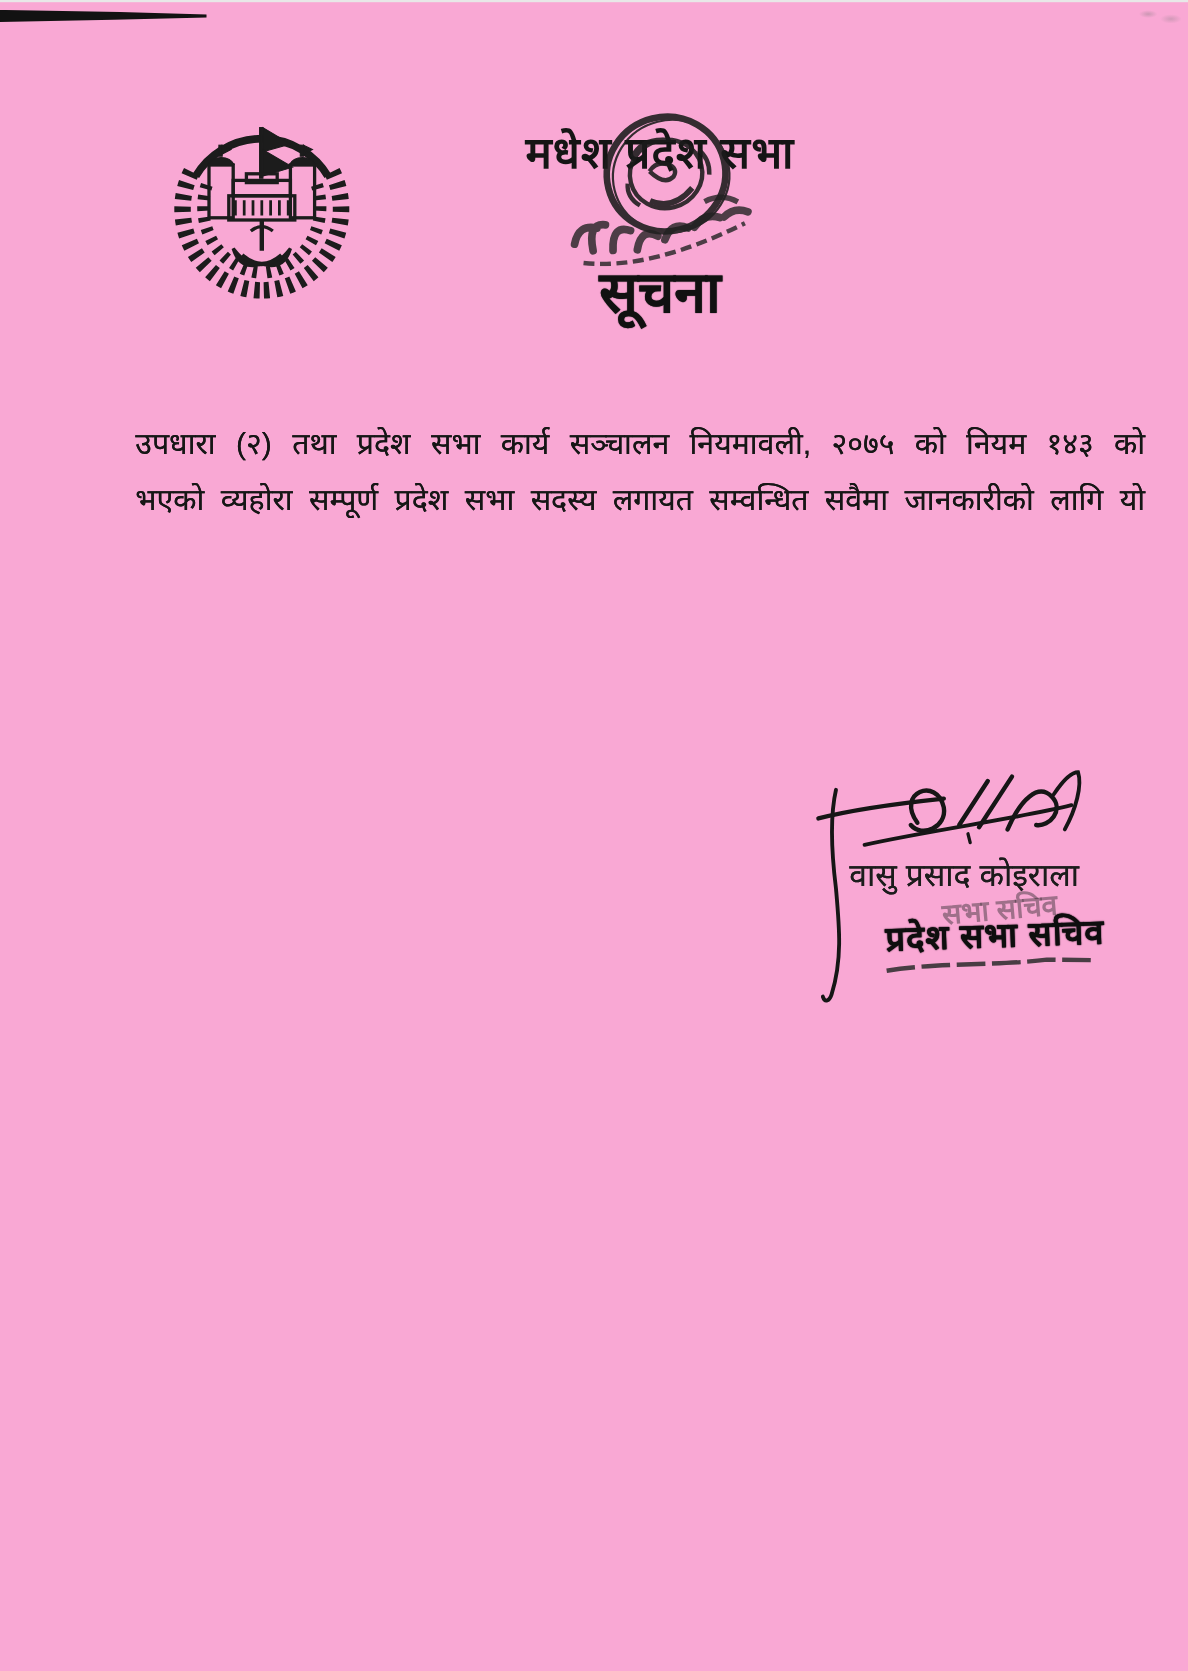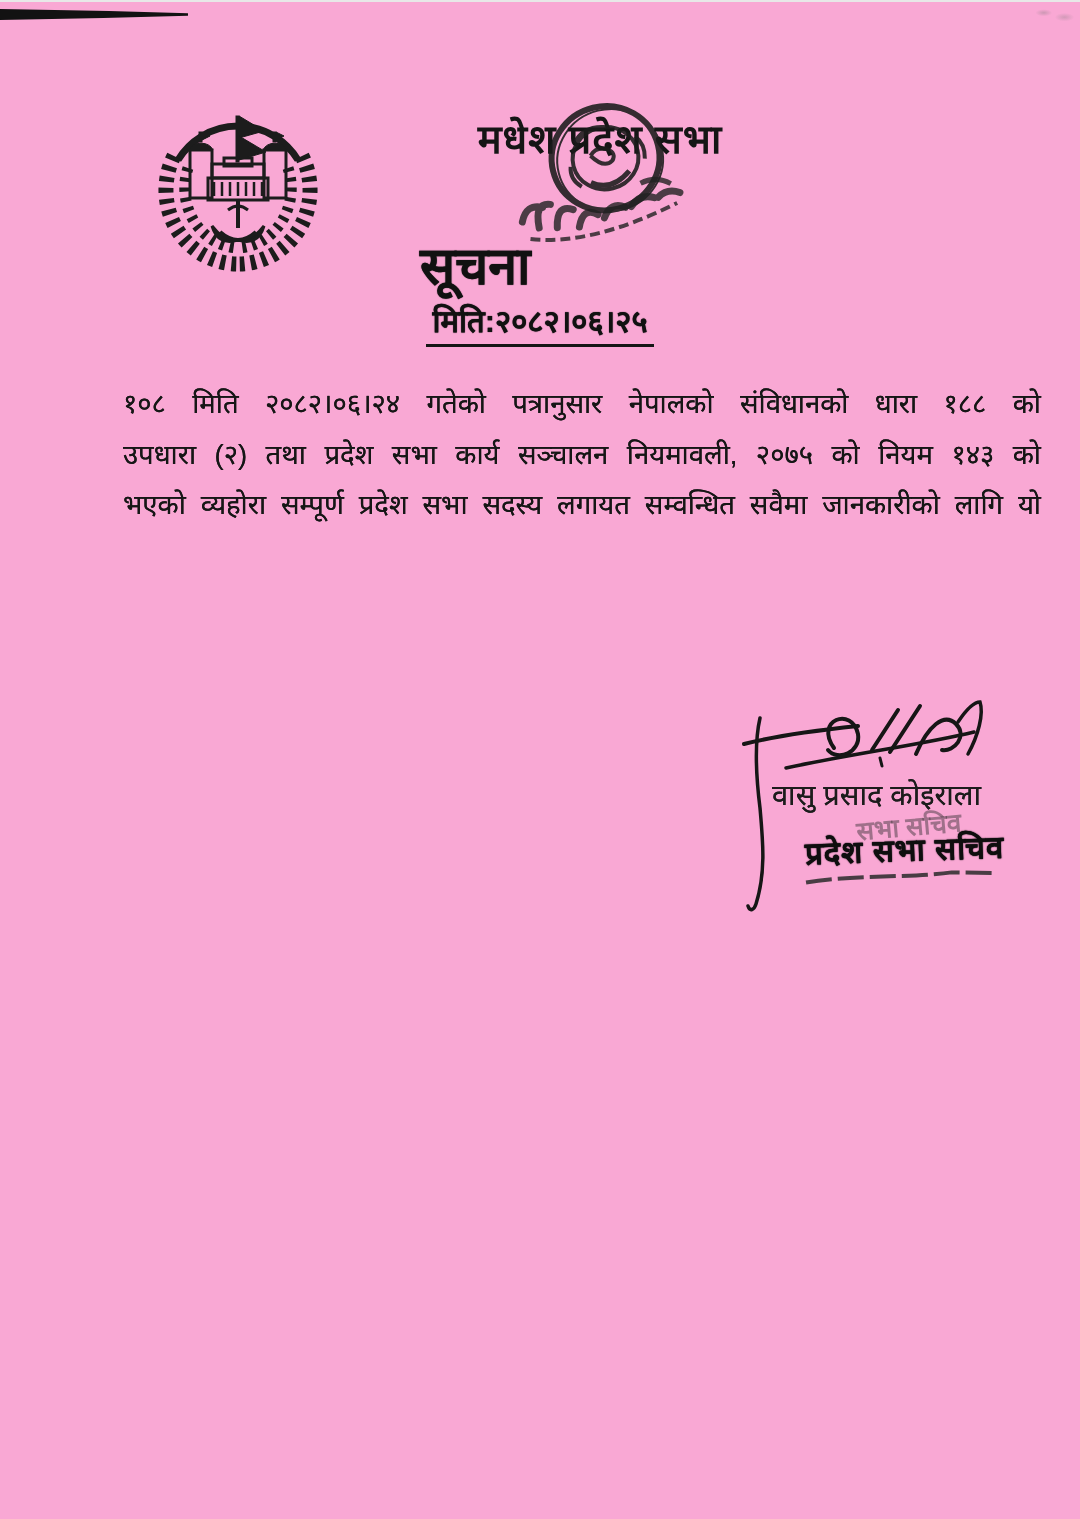--- a/index.html
+++ b/index.html
@@ -27,21 +27,21 @@
   .emblem{position:absolute;left:150px;top:96px;width:176px;height:180px;}
   .org-title{
     position:absolute;left:380px;top:108px;width:440px;
     text-align:center;font-size:40px;font-weight:700;letter-spacing:1px;
     color:#151515;z-index:1;
   }
   .round-stamp{position:absolute;left:523px;top:86px;width:168px;height:152px;z-index:2;}
   .stamp-smudge{position:absolute;left:503px;top:168px;width:200px;height:72px;z-index:2;}
   .notice-heading{
     position:absolute;left:420px;top:226px;width:360px;
-    font-size:52px;font-weight:800;color:#111;
+    text-align:center;font-size:52px;font-weight:800;color:#111;
     text-shadow:0 0 1px #111;
   }
   .notice-date-wrap{position:absolute;left:0;top:297px;width:1080px;text-align:center;}
   .notice-date{
     display:inline-block;font-size:31px;font-weight:800;color:#111;
     border-bottom:3px solid #151515;padding:0 6px 3px 6px;
     text-shadow:0 0 1px #111;
   }
   .body-text{
     position:absolute;left:123px;top:380px;width:918px;
@@ -142,26 +142,22 @@
   <svg class="stamp-smudge" viewBox="0 0 200 72">
     <g stroke="#222" fill="none" opacity="0.8" transform="rotate(-7 100 36)">
       <path d="M18,42 q6,-18 22,-12 M34,50 q-2,-26 14,-22 M52,52 q2,-24 18,-16 M74,54 q6,-20 20,-10 M100,48 q8,-16 22,-8 M128,40 q10,-12 24,-6 M156,34 q10,-8 22,-2" stroke-width="7" stroke-linecap="round"></path>
       <path d="M24,60 q60,14 150,-18" stroke-width="4" stroke-dasharray="10,5"></path>
       <path d="M140,18 q16,-6 30,4" stroke-width="5"></path>
     </g>
   </svg>
 
   <div class="notice-heading">सूचना</div>
 
-  <div class="notice-date-wrap">
-    <span class="notice-date">मिति:२०८२।०६।२५</span>
-  </div>
 
   <div class="body-text">
-    <div class="jline">१०८ मिति २०८२।०६।२४ गतेको पत्रानुसार नेपालको संविधानको धारा १८८ को</div>
     <div class="jline">उपधारा (२) तथा प्रदेश सभा कार्य सञ्चालन नियमावली, २०७५ को नियम १४३ को</div>
     <div class="jline">भएको व्यहोरा सम्पूर्ण प्रदेश सभा सदस्य लगायत सम्वन्धित सवैमा जानकारीको लागि यो</div>
   </div>
 
   <div class="sig-block">
     <svg class="sig-svg" viewBox="0 0 280 230">
       <g stroke="#161616" fill="none" stroke-linecap="round">
 
         <path d="M14,52 C45,44 90,38 128,34" stroke-width="4"></path>
         <path d="M30,26 C24,52 26,84 30,116 C33,150 36,180 26,212 C24,218 20,220 18,214" stroke-width="3.5"></path>

